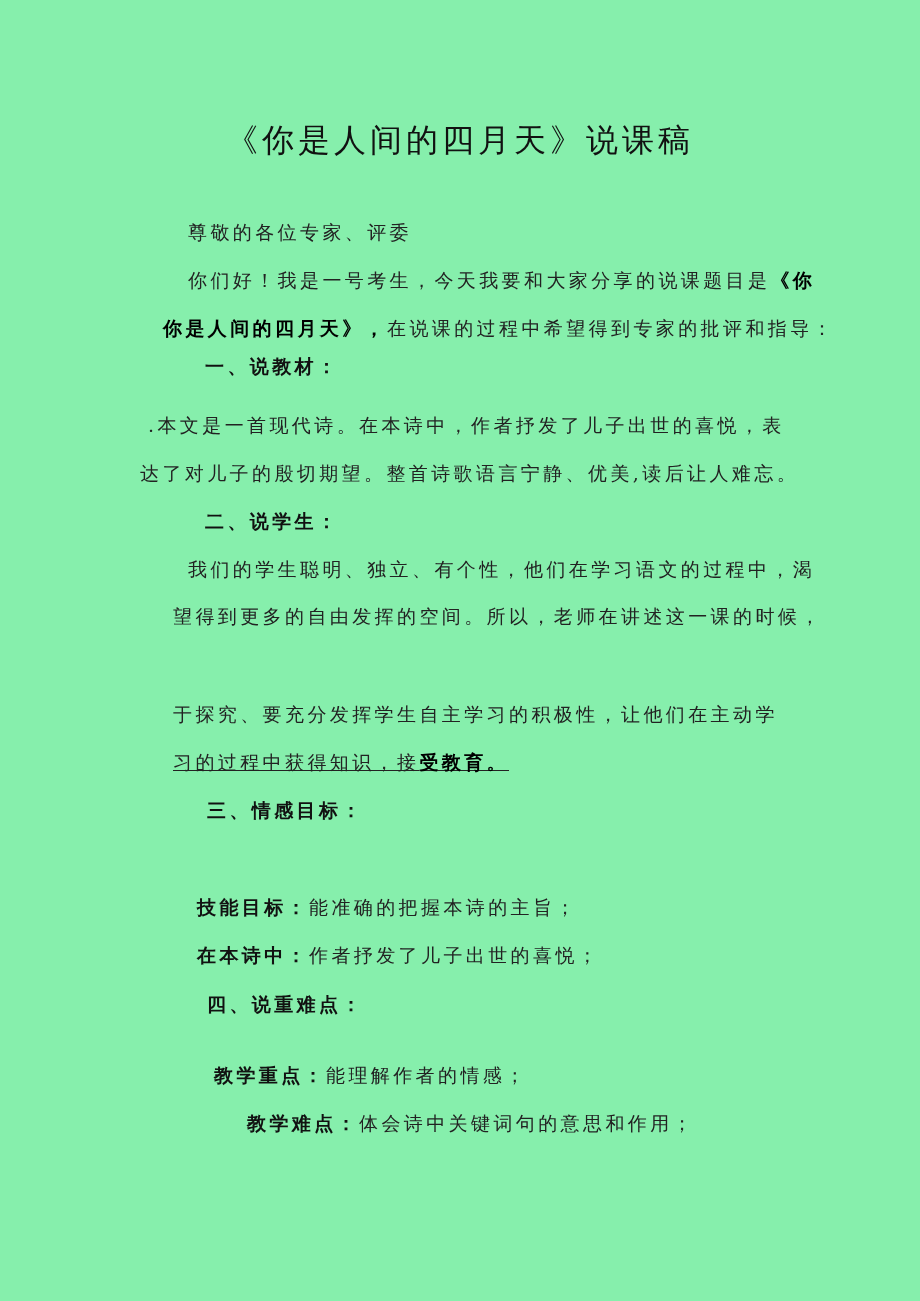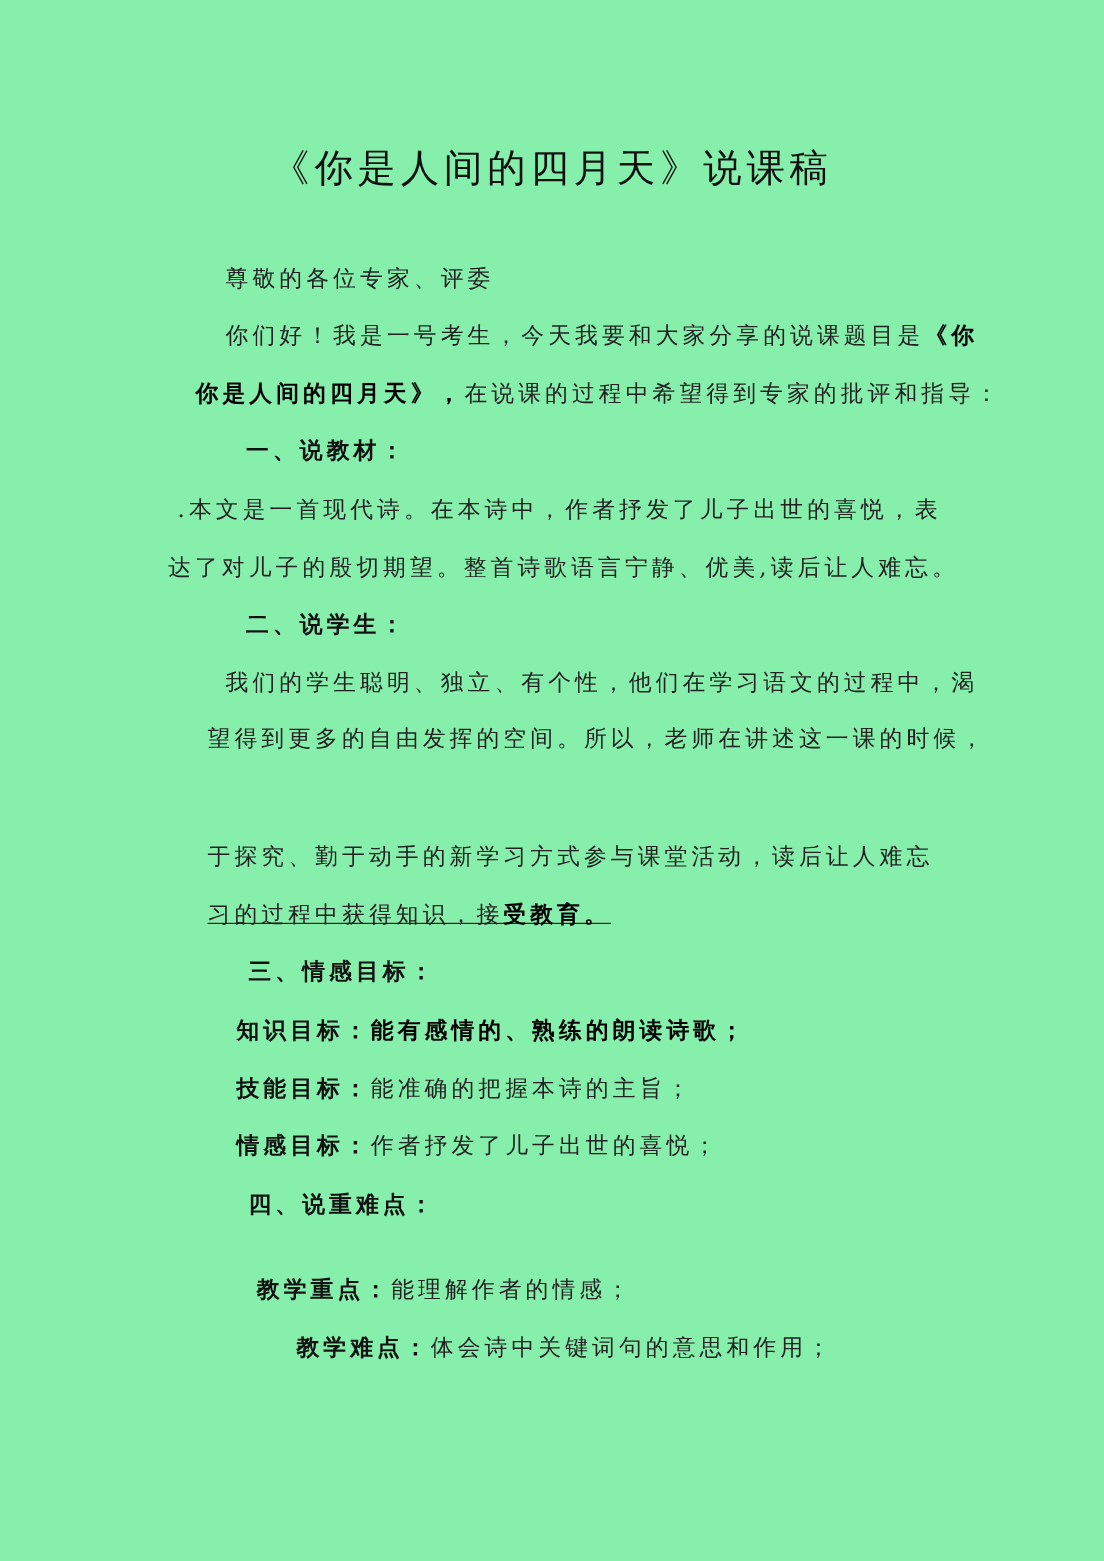--- a/index.html
+++ b/index.html
@@ -17,32 +17,31 @@
 <div class="page">
 
   <div class="title">《你是人间的四月天》说课稿</div>
 
   <div class="line" style="left:188px; top:268px;"><span>你们好！我是一号考生，今天我要和大家分享的说课题目是</span><span class="b">《你</span></div>
 
   <div class="line" style="left:188px; top:220px;">尊敬的各位专家、评委</div>
 
   <div class="line" style="left:163px; top:316px;"><span class="b">你是人间的四月天》，</span><span>在说课的过程中希望得到专家的批评和指导：</span></div>
 
-  <div class="line h" style="left:205px; top:364px;">一、说教材：</div>
+  <div class="line h" style="left:205px; top:354px;">一、说教材：</div>
   <div class="line" style="left:148px; top:413px;">.本文是一首现代诗。在本诗中，作者抒发了儿子出世的喜悦，表</div>
   <div class="line" style="left:140px; top:461px;">达了对儿子的殷切期望。整首诗歌语言宁静、优美,读后让人难忘。</div>
 
   <div class="line h" style="left:205px; top:509px;">二、说学生：</div>
   <div class="line" style="left:188px; top:557px;">我们的学生聪明、独立、有个性，他们在学习语文的过程中，渴</div>
   <div class="line" style="left:173px; top:605px;font-family:Liberation Serif, serif;">望得到更多的自由发挥的空间。所以，老师在讲述这一课的时候，</div>
-  <div class="line" style="left:173px; top:702px;">于探究、勤于动手的新学习方式参与课堂活动，读后让人难忘</div>
+  <div class="line" style="left:173px; top:702px;">于探究、要充分发挥学生自主学习的积极性，让他们在主动学</div>
   <div class="line" style="left:173px; top:750px;text-decoration:underline;"><span>习的过程中获得知识，接</span><span class="b">受教育。</span></div>
 
   <div class="line h" style="left:207px; top:798px;">三、情感目标：</div>
-  <div class="line" style="left:197px; top:847px;"><span class="h">知识目标：</span><span class="b">能有感情的、熟练的朗读诗歌；</span></div>
   <div class="line" style="left:197px; top:895px;"><span class="h">技能目标：</span><span>能准确的把握本诗的主旨；</span></div>
-  <div class="line" style="left:197px; top:943px;"><span class="h">情感目标：</span><span>作者抒发了儿子出世的喜悦；</span></div>
+  <div class="line" style="left:197px; top:943px;"><span class="h">在本诗中：</span><span>作者抒发了儿子出世的喜悦；</span></div>
 
   <div class="line h" style="left:207px; top:992px;">四、说重难点：</div>
   <div class="line" style="left:214px; top:1063px;"><span class="h">教学重点：</span><span>能理解作者的情感；</span></div>
   <div class="line" style="left:247px; top:1111px;"><span class="h">教学难点：</span><span>体会诗中关键词句的意思和作用；</span></div>
 
 </div>
 
 </body></html>

